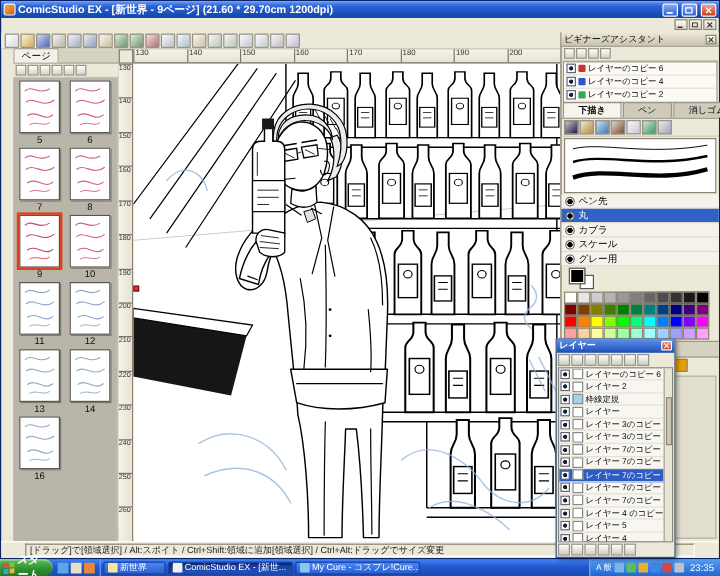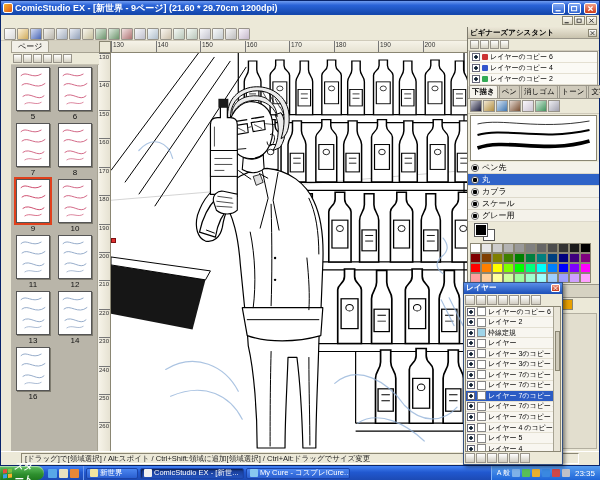--- a/index.html
+++ b/index.html
@@ -54,30 +54,30 @@
 .vruler{position:absolute;left:0;top:12px;bottom:0;width:12px;background:linear-gradient(90deg,#f6f3e8,#e6e2d2);
   border-right:1px solid #8a8673;display:flex;flex-direction:column}
 .vruler span{flex:1;font-size:6px;color:#333;border-top:1px solid #777;overflow:hidden;text-align:left}
 .art{position:absolute;left:12px;top:12px;right:0;bottom:0;background:#fff;overflow:hidden}
 .art svg{width:100%;height:100%;display:block}
 .page-mark{position:absolute;left:0;top:185px;width:5px;height:5px;background:#e03030;border:1px solid #801010}
 
 .dock{position:absolute;right:0;top:-14px;bottom:0;width:132px;background:#ece9d8;border-left:1px solid #7d7a6c;
   display:flex;flex-direction:column}
 .d-header{height:12px;display:flex;align-items:center;background:linear-gradient(180deg,#ece8d8,#c9c3ae);
-  border-bottom:1px solid #9a968a;font-size:7.5px;font-weight:bold;padding:0 2px;white-space:nowrap;overflow:hidden}
+  border-bottom:1px solid #9a968a;font-size:7.5px;font-weight:normal;padding:0 2px;white-space:nowrap;overflow:hidden}
 .d-close{margin-left:auto;width:9px;height:8px;border:1px solid #8a8673;background:linear-gradient(#fff,#cfcaba);position:relative;flex:none}
 .d-close svg{position:absolute;inset:0}
 .d-toolbar{height:12px;display:flex;gap:1px;align-items:center;padding:0 2px;border-bottom:1px solid #cfcaba}
 .d-list{background:#fbfaf5;border:1px solid #9a968a;margin:0 1px}
 .a-row{height:11px;display:flex;align-items:center;gap:2px;padding:0 2px;border-bottom:1px solid #e4e0d2;font-size:7px;white-space:nowrap;overflow:hidden}
 .eye{width:8px;height:8px;flex:none;border:1px solid #667;background:radial-gradient(circle at 50% 50%,#123 0 1.5px,#fff 2px)}
 .a-dot{width:6px;height:6px;flex:none;border-radius:1px}
 .d-tabs{height:13px;display:flex;align-items:flex-end;gap:1px;background:#d6d2c2;border-bottom:1px solid #9a968a;padding:0 1px}
-.d-tab{font-size:7.5px;padding:1px 2px;background:#cfcabb;border:1px solid #9a968a;border-bottom:none;border-radius:2px 2px 0 0;white-space:nowrap}
+.d-tab{font-size:7.5px;padding:1px 12px;background:#cfcabb;border:1px solid #9a968a;border-bottom:none;border-radius:2px 2px 0 0;white-space:nowrap}
 .d-tab.active{background:#f6f4ec;font-weight:bold}
 .d-tools{height:15px;display:flex;gap:1px;align-items:center;padding:0 2px;border-bottom:1px solid #cfcaba}
 .dti{width:12px;height:12px;border:1px solid #98948a;background-image:linear-gradient(135deg,rgba(255,255,255,.75),rgba(0,0,0,.12))}
 .stroke-box{height:46px;background:#fff;border:1px solid #8a8673;margin:1px 2px}
 .stroke-box svg{width:100%;height:100%;display:block}
 .opt-row{height:12px;display:flex;align-items:center;gap:3px;padding:0 3px;font-size:8px;background:#f4f2ea;border-bottom:1px solid #ddd9cb;white-space:nowrap}
 .opt-row.selected{background:#2f63c8;color:#fff}
 .opt-ico{width:8px;height:8px;flex:none;border:1px solid #666;border-radius:50%;background:radial-gradient(circle,#000 0 2px,#fff 2.5px)}
 .fgbg{height:20px;position:relative}
 .fg-chip{position:absolute;left:7px;top:2px;width:12px;height:12px;border:1px solid #fff;outline:1px solid #555;z-index:2}

